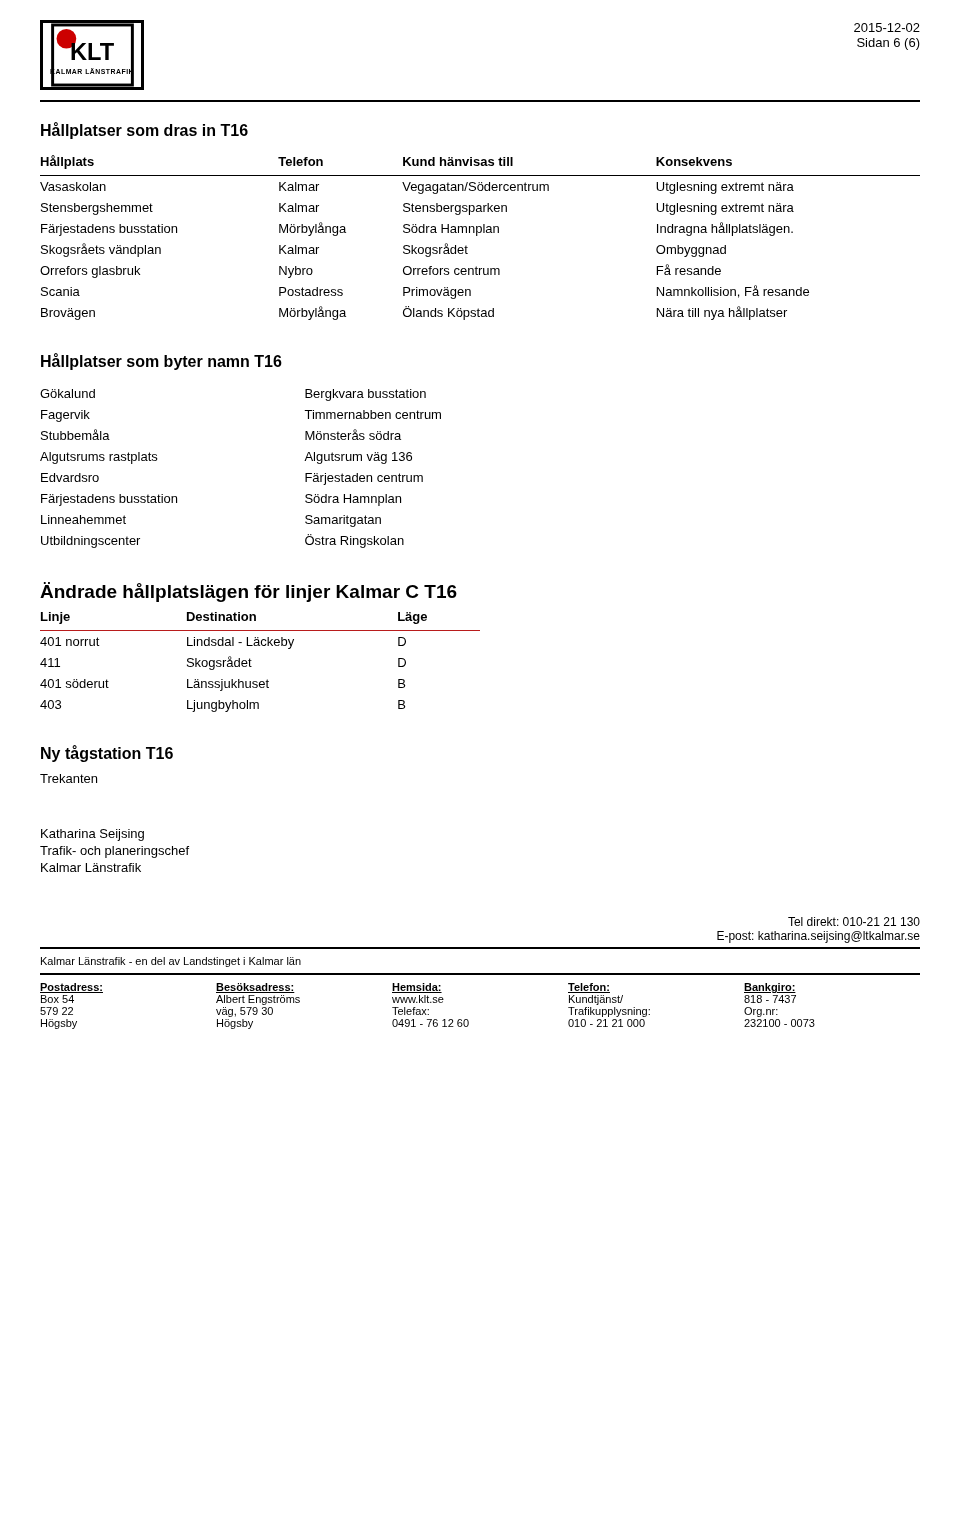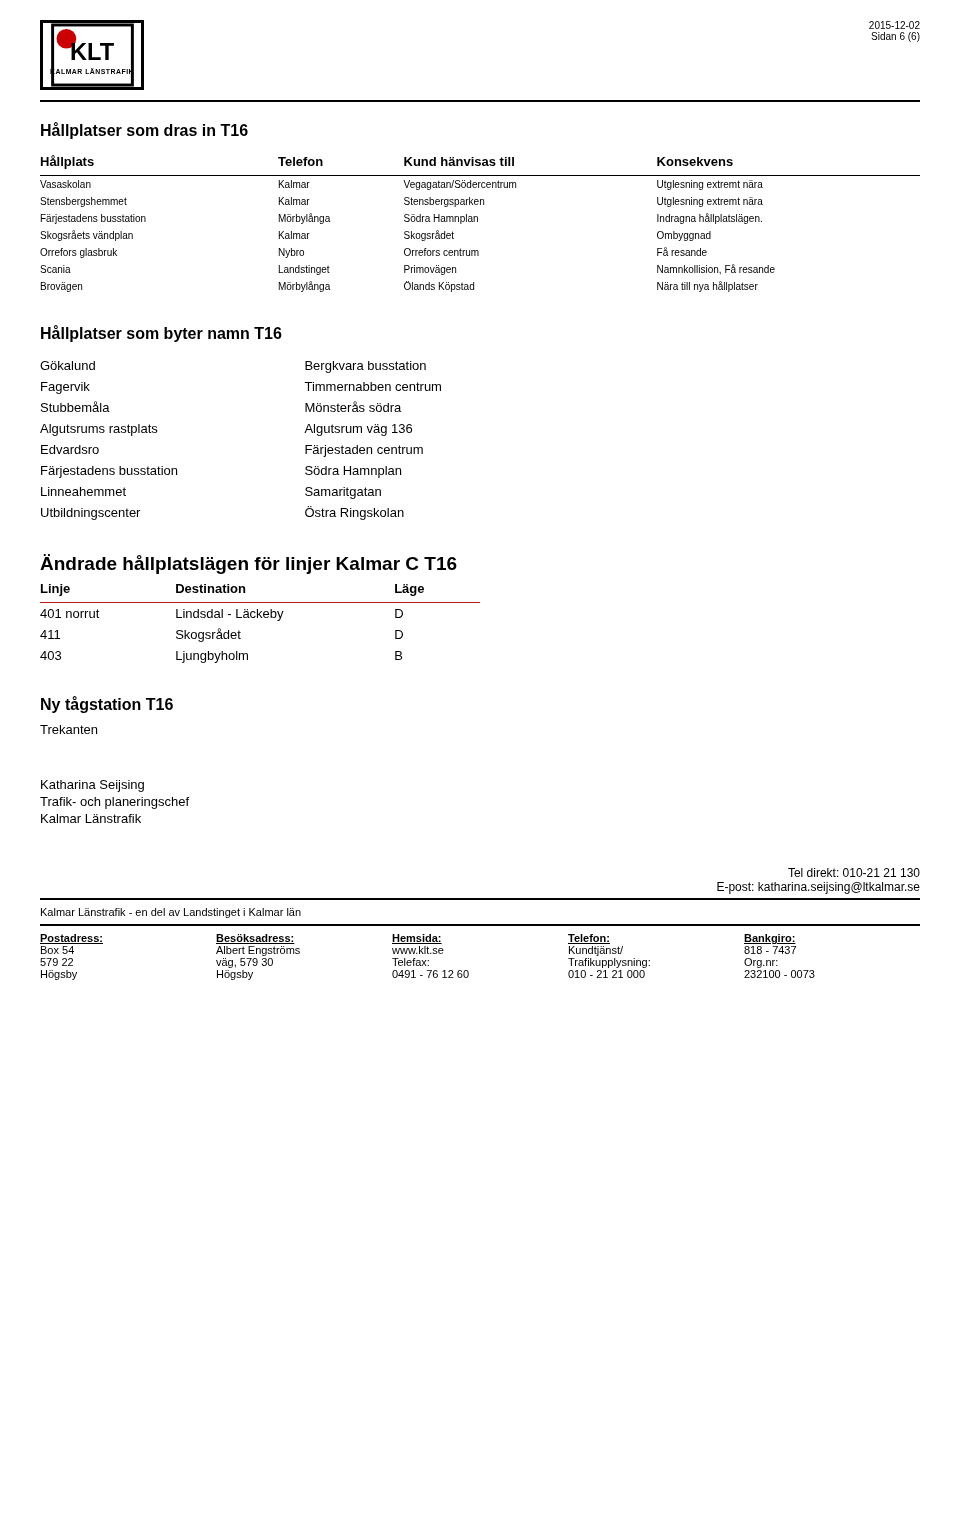--- a/index.html
+++ b/index.html
@@ -43,21 +43,21 @@
       align-items: center;
       justify-content: center;
       font-weight: bold;
       font-size: 22px;
       color: #000;
       position: relative;
     }
 
     .header-right {
       text-align: right;
-      font-size: 10px;
+      font-size: 13px;
     }
 
     .header-divider {
       border: none;
       border-top: 2px solid #000;
       margin-bottom: 20px;
     }
 
     
     .section-title {
@@ -75,21 +75,21 @@
 
     .main-table th {
       font-weight: bold;
       font-size: 13px;
       text-align: left;
       padding: 2px 8px 6px 0;
       border-bottom: 1px solid #000;
     }
 
     .main-table td {
-      font-size: 10px;
+      font-size: 13px;
       padding: 3px 8px 3px 0;
       vertical-align: top;
     }
 
     
     .name-change-table {
       width: 60%;
       border-collapse: collapse;
       margin-bottom: 30px;
     }
@@ -260,21 +260,21 @@
             <td>Ombyggnad</td>
           </tr>
           <tr>
             <td>Orrefors glasbruk</td>
             <td>Nybro</td>
             <td>Orrefors centrum</td>
             <td>Få resande</td>
           </tr>
           <tr>
             <td>Scania</td>
-            <td>Landstinget</td>
+            <td>Postadress</td>
             <td>Primovägen</td>
             <td>Namnkollision, Få resande</td>
           </tr>
           <tr>
             <td>Brovägen</td>
             <td>Mörbylånga</td>
             <td>Ölands Köpstad</td>
             <td>Nära till nya hållplatser</td>
           </tr>
         </tbody>
@@ -336,20 +336,25 @@
             <td>401 norrut</td>
             <td>Lindsdal - Läckeby</td>
             <td>D</td>
           </tr>
           <tr>
             <td>411</td>
             <td>Skogsrådet</td>
             <td>D</td>
           </tr>
           <tr>
+            <td>401 söderut</td>
+            <td>Länssjukhuset</td>
+            <td>B</td>
+          </tr>
+          <tr>
             <td>403</td>
             <td>Ljungbyholm</td>
             <td>B</td>
           </tr>
         </tbody>
     </table>
   </div>
 
   <div class="ny-section">
     <div class="ny-title">Ny tågstation T16</div>

